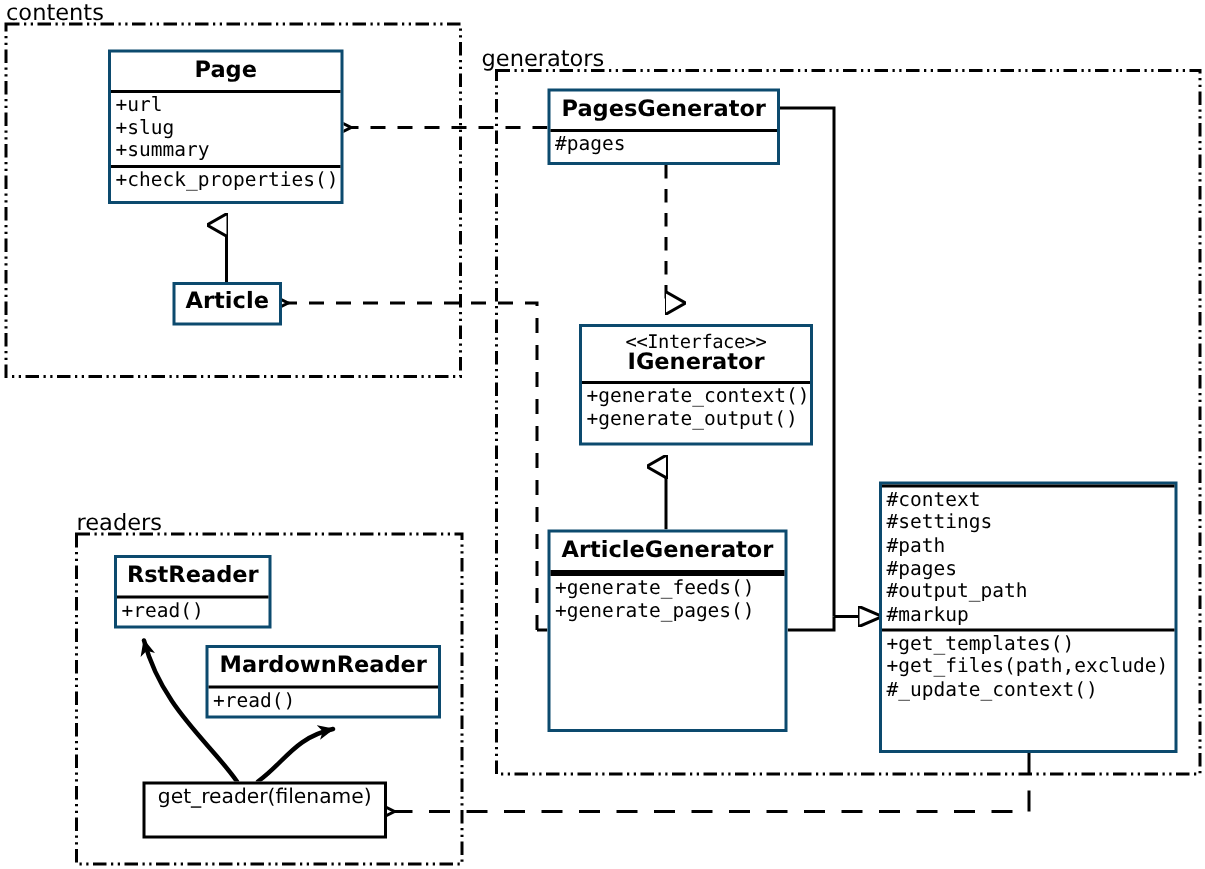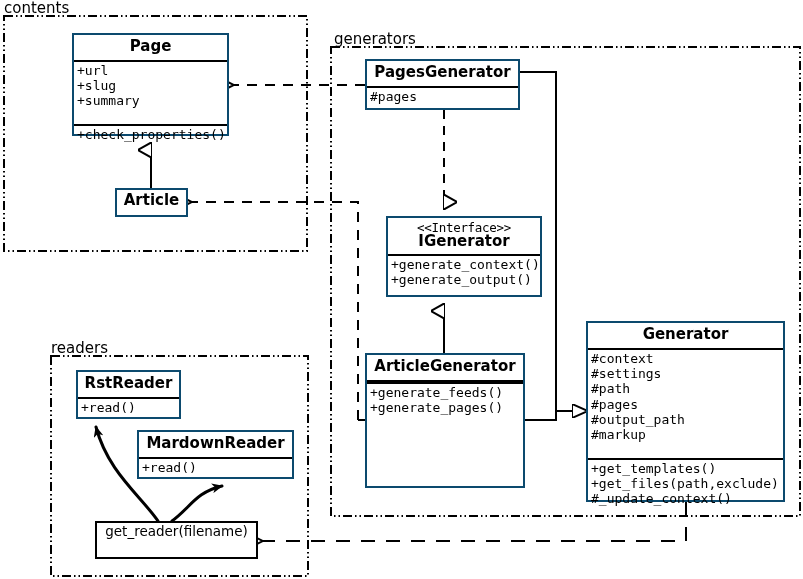--- a/index.html
+++ b/index.html
@@ -56,21 +56,21 @@
     font-family: "DejaVu Sans Mono", monospace;
     letter-spacing: -0.3px;
   }
   .cls .sep {
     border-top: 2px solid #000;
     height: 0;
     font-size: 0;
     line-height: 0;
   }
   .cls .compartment {
-    padding: 1px 2px 15px 3px;
+    padding: 1px 2px 1px 3px;
   }
   .cls .member {
     font-family: "DejaVu Sans Mono", monospace;
     font-size: 13px;
     line-height: 1.18;
     white-space: nowrap;
     color: #000;
   }
   .func {
     position: absolute;
@@ -153,21 +153,21 @@
     <g>
       <path d="M 158 521 C 140 495 108 472 96 427" fill="none" stroke="#000" stroke-width="3" stroke-linecap="round" marker-end="url(#solid-arrow)"></path>
     </g>
 
     <g>
       <path d="M 172 521 C 190 508 196 492 222 486" fill="none" stroke="#000" stroke-width="3" stroke-linecap="round" marker-end="url(#solid-arrow)"></path>
     </g>
   </svg>
 
   <div class="pkg-label" style="left:4px; top:1px;">contents</div>
-  <div class="pkg-label" style="left:334px; top:32px;">generators</div>
+  <div class="pkg-label" style="left:321px; top:32px;">generators</div>
   <div class="pkg-label" style="left:51px; top:341px;">readers</div>
 
   <div class="cls" style="left:72px; top:33px; width:157px; height:103px;">
     <div class="name">Page</div>
     <div class="sep"></div>
     <div class="compartment">
       <div class="member">+url</div>
       <div class="member">+slug</div>
       <div class="member">+summary</div>
     </div>
@@ -205,21 +205,20 @@
     <div class="name">ArticleGenerator</div>
     <div class="sep"></div>
     <div class="sep"></div>
     <div class="compartment">
       <div class="member">+generate_feeds()</div>
       <div class="member">+generate_pages()</div>
     </div>
   </div>
 
   <div class="cls" style="left:586px; top:321px; width:199px; height:181px;">
-    <div class="name">Generator</div>
     <div class="sep"></div>
     <div class="compartment">
       <div class="member">#context</div>
       <div class="member">#settings</div>
       <div class="member">#path</div>
       <div class="member">#pages</div>
       <div class="member">#output_path</div>
       <div class="member">#markup</div>
     </div>
     <div class="sep"></div>

